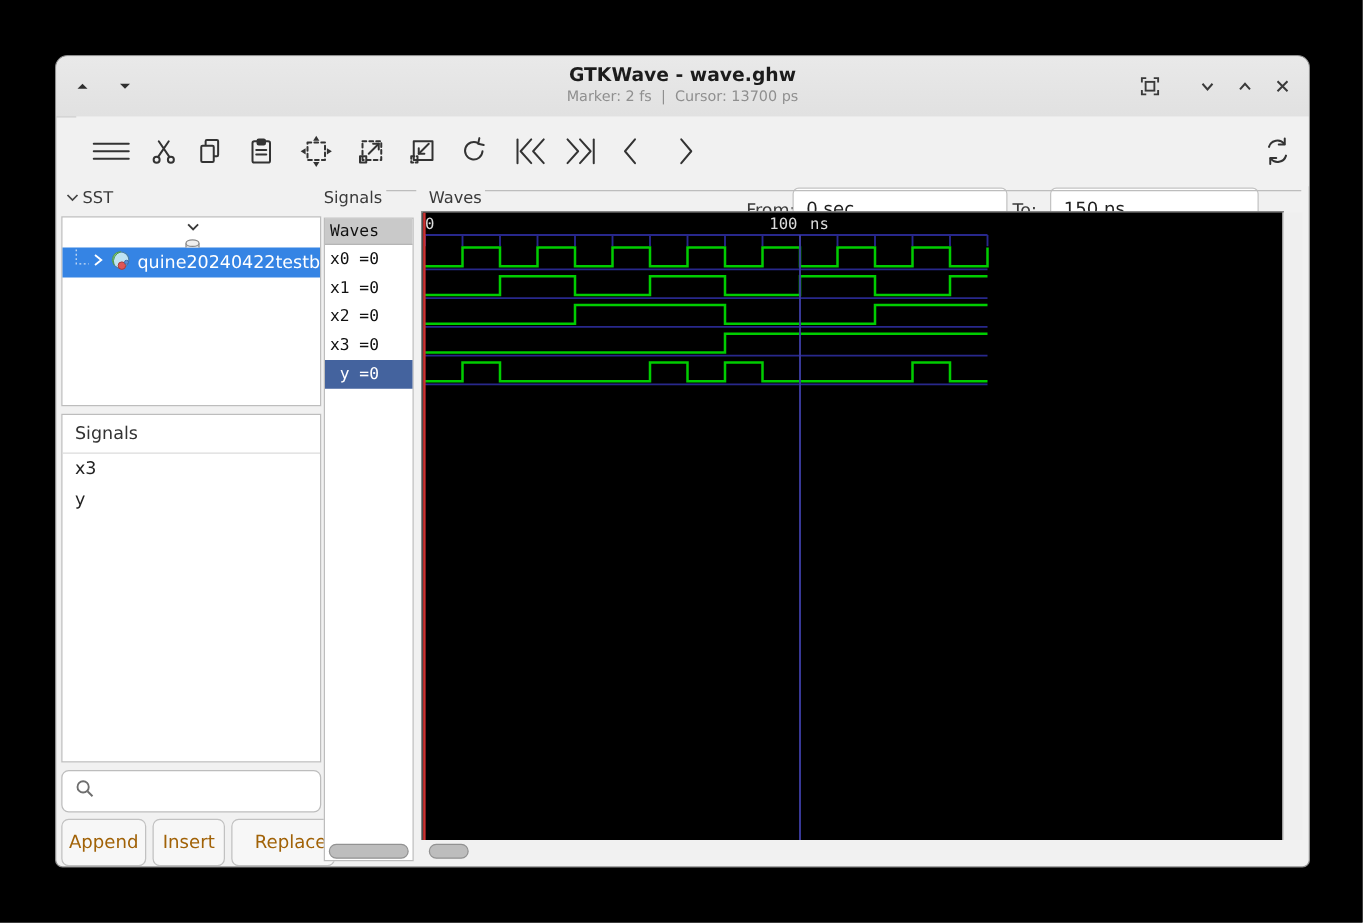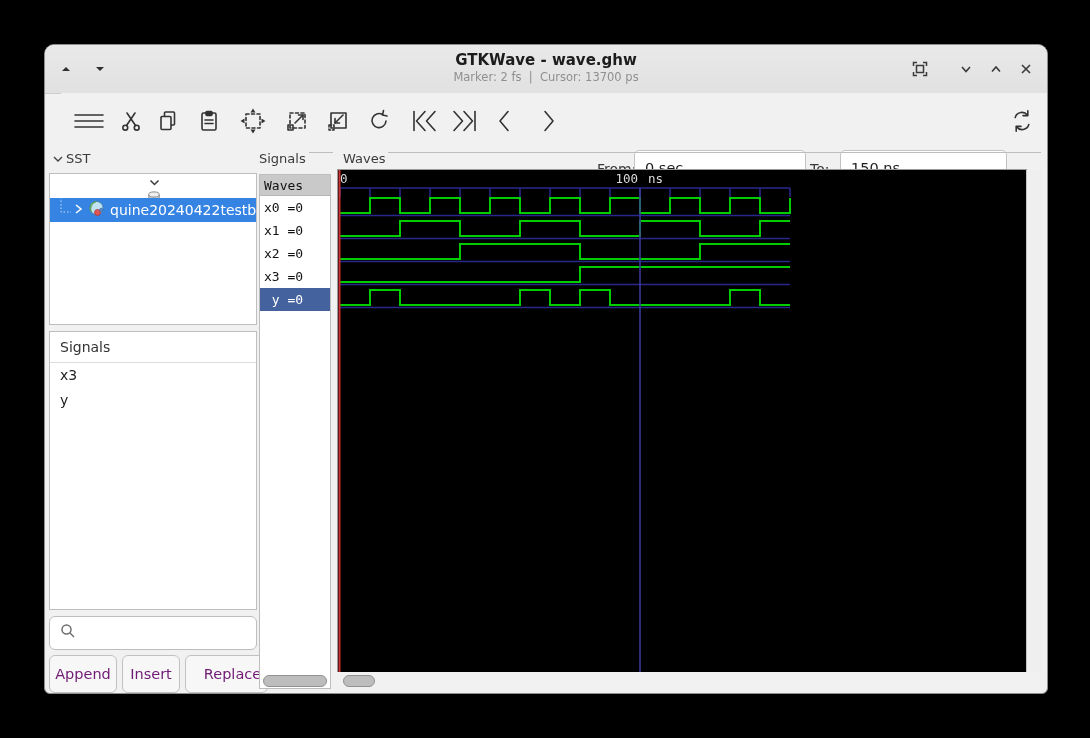--- a/index.html
+++ b/index.html
@@ -25,21 +25,21 @@
   .frame-label{font-size:13px;color:#3a3a3a;display:flex;}
   .frame-line{flex:1;height:1px;background:#bdbdbd;margin-left:3px;margin-top:1px;}
   .box{background:#fff;border:1px solid #bdbdbd;}
   
   .tree-row{height:24px;display:flex;align-items:center;font-size:14px;color:#1f1f1f;white-space:nowrap;overflow:hidden;}
   .tree-row.sel{background:#3584e4;color:#fff;}
   
   #sigbrowser-header{height:30px;line-height:30px;padding-left:10px;font-size:14px;color:#333;border-bottom:1px solid #dcdcdc;}
   .sb-item{height:25px;line-height:25px;padding-left:10px;font-size:14px;color:#222;}
   
-  .gbtn{height:36px;background:#f7f7f7;border:1px solid #c1c1c1;border-radius:6px;font-size:14.5px;color:#701a75;
+  .gbtn{height:36px;background:#f7f7f7;border:1px solid #c1c1c1;border-radius:6px;font-size:14.5px;color:#a16207;
         display:flex;align-items:center;justify-content:center;top:610px;}
   
   .mono{font-family:"DejaVu Sans Mono","Liberation Mono",monospace;}
   #valuelist{left:214px;top:129px;width:72px;height:515px;background:#fff;border:1px solid #bdbdbd;box-sizing:border-box;}
   #time-header{height:21px;line-height:21px;background:#c9c9c9;color:#111;font-size:13px;padding-left:4px;border-bottom:1px solid #b5b5b5;box-sizing:border-box;}
   .val-row{height:23px;line-height:23px;font-size:13px;color:#111;padding-left:4px;white-space:pre;}
   .val-row.sel{background:#44639e;color:#fff;}
   
   .hscroll{height:16px;display:flex;align-items:center;}
   .thumb{height:10px;background:#bdbdbd;border:1px solid #929292;border-radius:6px;}

